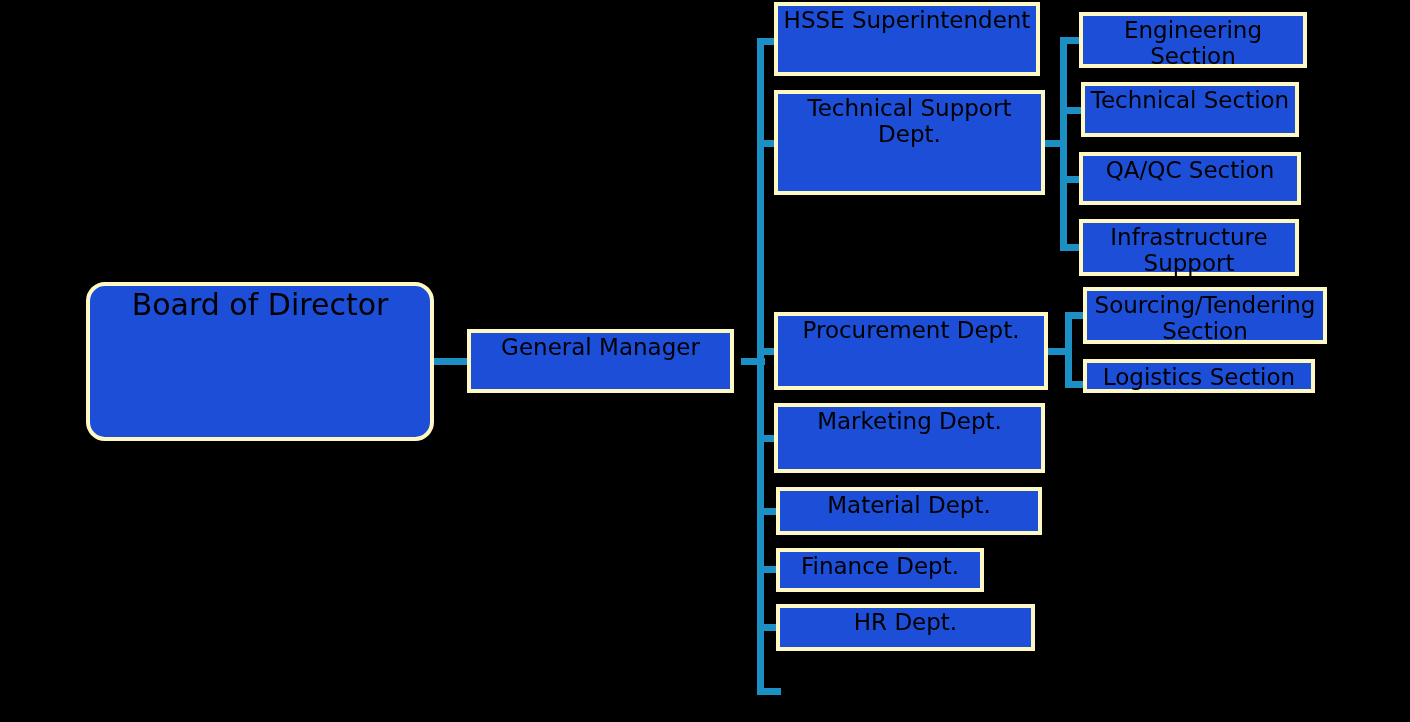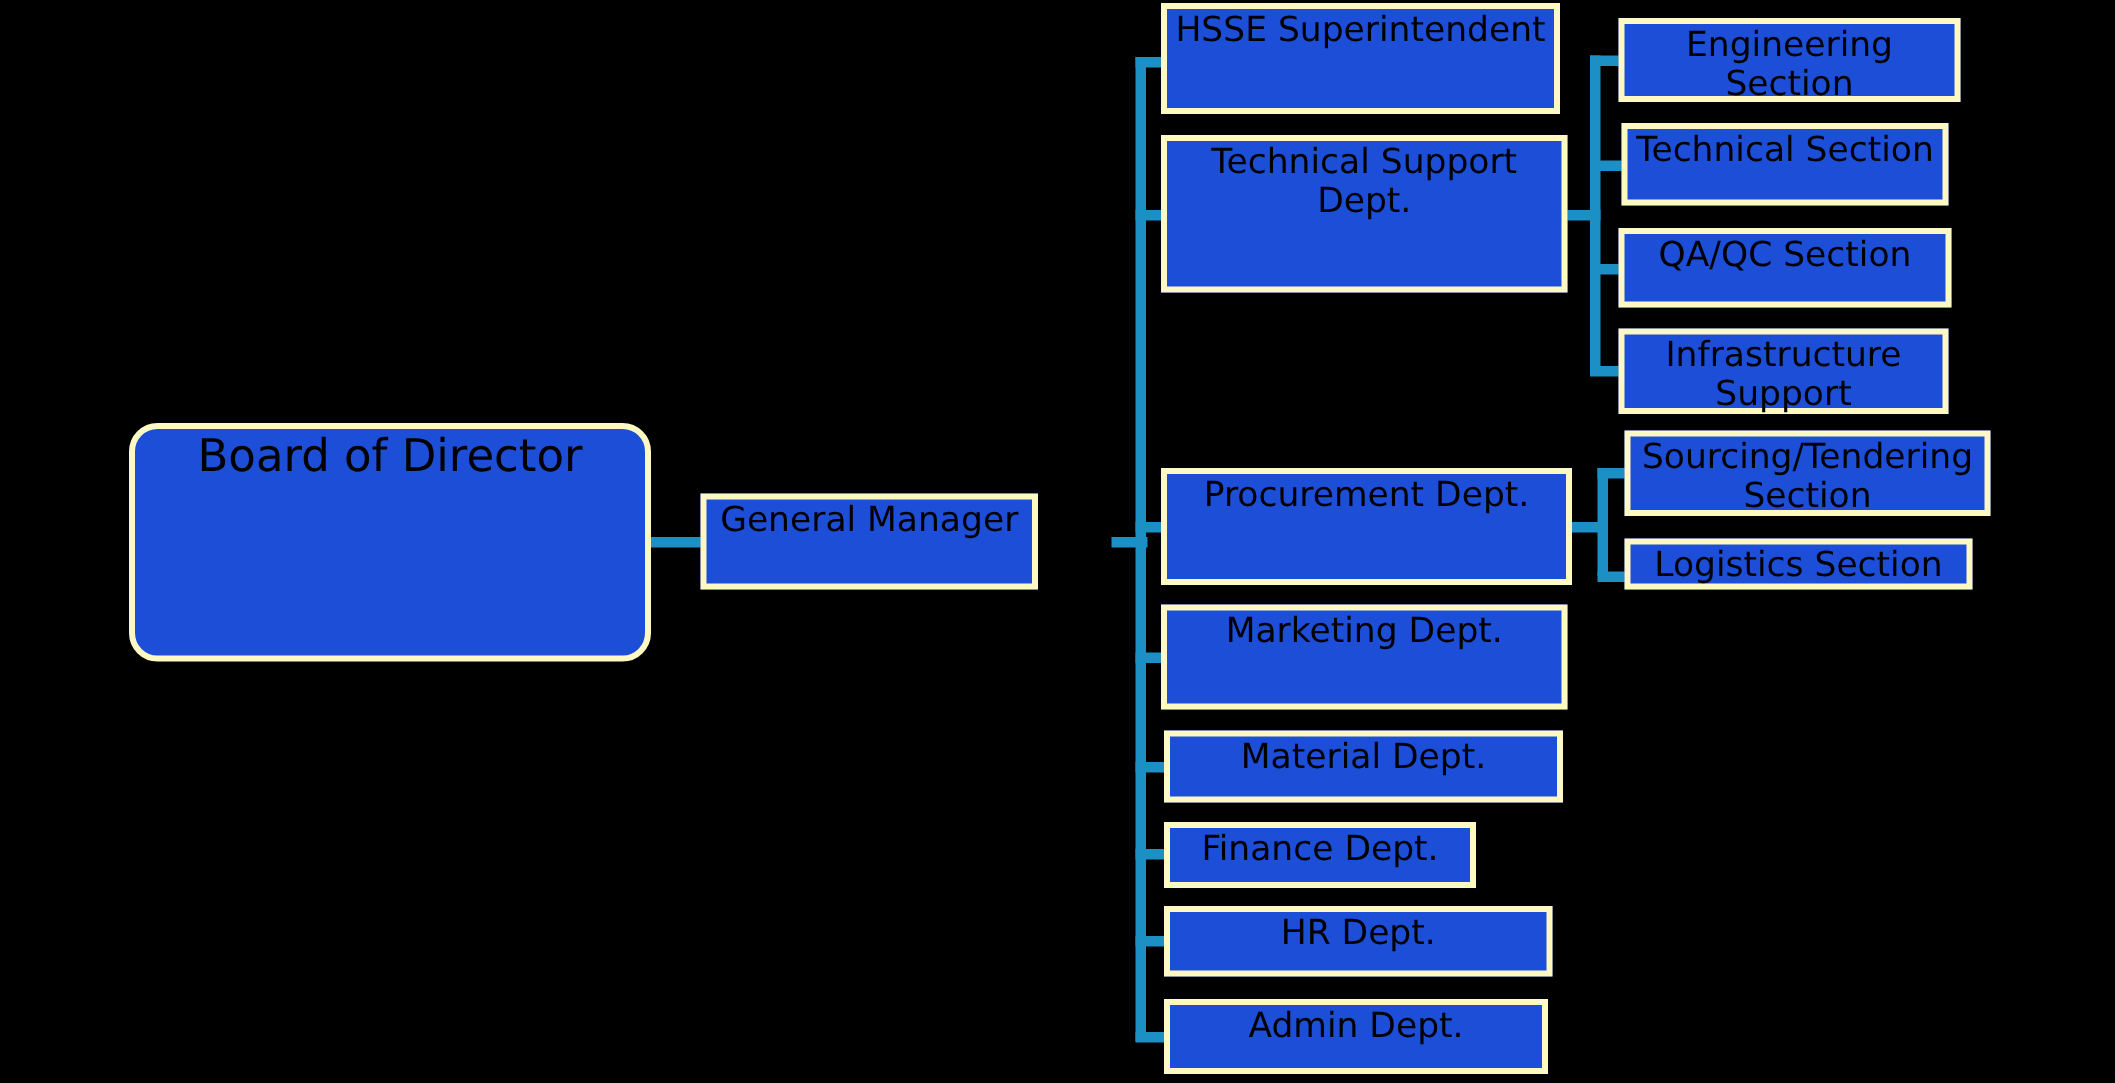--- a/index.html
+++ b/index.html
@@ -74,21 +74,21 @@
 
   <div class="conn h" style="left:1046px; top:348px; width:26px;"></div>
   <div class="conn v" style="left:1065px; top:312px; height:72px;"></div>
   <div class="conn h" style="left:1065px; top:312px; width:26px;"></div>
   <div class="conn h" style="left:1065px; top:381px; width:26px;"></div>
 
   <div class="node s-board" style="left:86px; top:282px; width:348px; height:159px;">
     <span class="node-label">Board of Director</span>
   </div>
 
-  <div class="node s-gm" style="left:467px; top:329px; width:225px; height:64px;">
+  <div class="node s-gm" style="left:467px; top:329px; width:267px; height:64px;">
     <span class="node-label">General Manager</span>
   </div>
 
   <div class="node s-dept" style="left:774px; top:2px; width:266px; height:74px;">
     <span class="node-label">HSSE Superintendent</span>
   </div>
 
   <div class="node s-dept" style="left:774px; top:90px; width:271px; height:105px;">
     <span class="node-label">Technical Support Dept.</span>
   </div>
@@ -106,23 +106,20 @@
   </div>
 
   <div class="node s-dept" style="left:776px; top:548px; width:208px; height:44px;">
     <span class="node-label">Finance Dept.</span>
   </div>
 
   <div class="node s-dept" style="left:776px; top:604px; width:259px; height:47px;">
     <span class="node-label">HR Dept.</span>
   </div>
 
-  <div class="node s-dept" style="left:776px; top:666px; width:256px; height:50px;">
-    <span class="node-label">Admin Dept.</span>
-  </div>
 
   <div class="node s-sect" style="left:1079px; top:12px; width:228px; height:56px;">
     <span class="node-label">Engineering Section</span>
   </div>
 
   <div class="node s-sect" style="left:1081px; top:82px; width:218px; height:55px;">
     <span class="node-label">Technical Section</span>
   </div>
 
   <div class="node s-sect" style="left:1079px; top:152px; width:222px; height:53px;">

